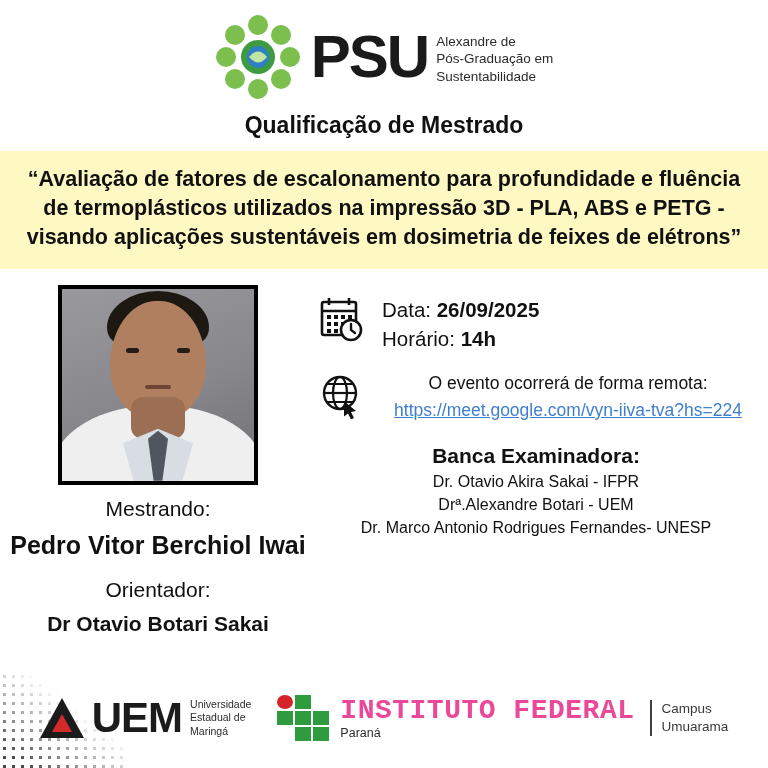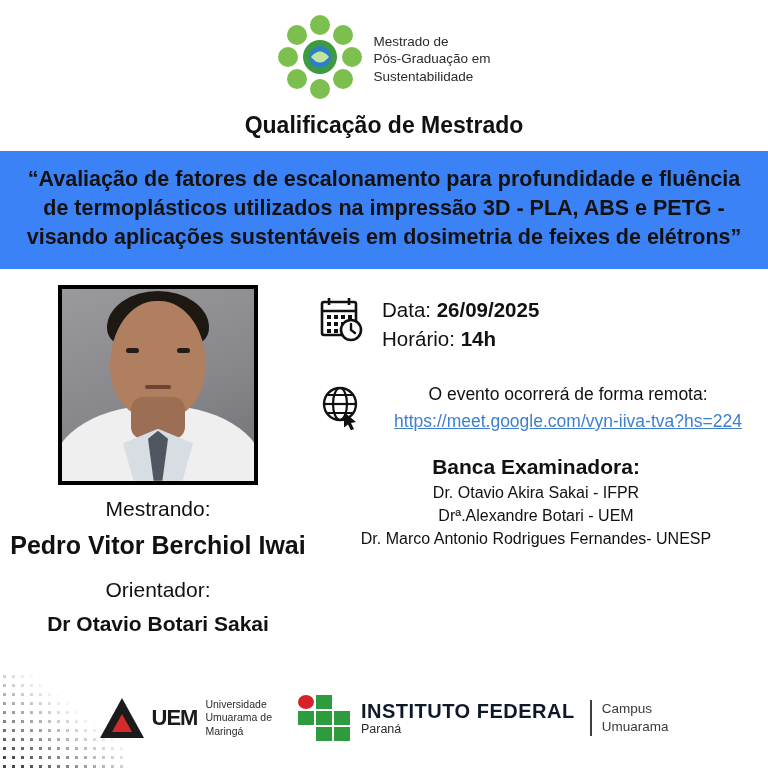--- a/index.html
+++ b/index.html
@@ -62,21 +62,21 @@
   .qualif {
     text-align: center;
     font-size: 23px;
     font-weight: bold;
     color: #111;
     margin: 4px 0 12px 0;
   }
 
   
   .banner {
-    background: #3b82f6;
+    background: #fef9c3;
     width: 100%;
     padding: 14px 18px 16px 18px;
     box-sizing: border-box;
     text-align: center;
   }
   .banner-title {
     font-size: 21.5px;
     font-weight: bold;
     line-height: 1.36;
     color: #111;
@@ -228,21 +228,21 @@
     font-size: 20.5px;
     color: #111;
     line-height: 1.45;
   }
   .dt-line b { font-weight: bold; }
 
   .remote-row {
     display: flex;
     align-items: flex-start;
     gap: 14px;
-    margin-top: 28px;
+    margin-top: 17px;
   }
   .remote-text {
     text-align: center;
     flex: 1 1 auto;
     padding-right: 6px;
   }
   .remote-label {
     font-size: 17.5px;
     color: #111;
     line-height: 1.4;
@@ -312,21 +312,21 @@
   }
   .uem-mark .tri-in {
     position: absolute;
     left: 12px; top: 18px;
     width: 0; height: 0;
     border-left: 10px solid transparent;
     border-right: 10px solid transparent;
     border-bottom: 18px solid #d32b2b;
   }
   .uem-word {
-    font-size: 22px;
+    font-size: 42px;
     font-weight: bold;
     letter-spacing: -1px;
     color: #1b1b1b;
   }
   .uem-sub {
     font-size: 10.5px;
     line-height: 1.25;
     color: #2b2b2b;
   }
   .ifpr-logo {
@@ -341,25 +341,26 @@
     grid-template-rows: repeat(3, 14px);
     gap: 2px;
   }
   .ifpr-grid i {
     display: block;
     background: #2e9b3f;
   }
   .ifpr-grid i.red { background: #d6232a; border-radius: 50%; }
   .ifpr-grid i.blank { background: transparent; }
   .ifpr-text .t1 {
-    font-size: 20px;
-    font-weight: bold;
-    color: #0f172a;
+    font-size: 28px;
+    font-weight: bold;
+    color: #ec4899;
     letter-spacing: 0.5px;
     line-height: 1.05;
+    font-family: Liberation Mono, monospace;
   }
   .ifpr-text .t2 {
     font-size: 12.5px;
     color: #2b2b2b;
   }
   .ifpr-campus {
     border-left: 2px solid #404040;
     padding-left: 10px;
     margin-left: 6px;
     font-size: 13.5px;
@@ -385,22 +386,23 @@
           <circle cx="20" cy="65" r="10"></circle>
           <circle cx="11" cy="43" r="10"></circle>
           <circle cx="20" cy="21" r="10"></circle>
         </g>
         <circle cx="43" cy="43" r="17" fill="#3f9b3f"></circle>
         <circle cx="43" cy="43" r="11" fill="#2f7fc4"></circle>
         <path d="M34 43 q9 -11 18 0 q-9 11 -18 0z" fill="#bfe5a0"></path>
       </svg>
     </div>
     <div class="psu-text">
+      <div class="psu-letters">PSU</div>
       <div class="psu-sub">
-        <div>Mestrado de</div>
+        <div>Alexandre de</div>
         <div>Pós-Graduação em</div>
         <div>Sustentabilidade</div>
       </div>
     </div>
   </div>
 
   <div class="qualif">Qualificação de Mestrado</div>
 
   <div class="banner">
     <p class="banner-title">“Avaliação de fatores de escalonamento para profundidade e fluência de termoplásticos utilizados na impressão 3D - PLA, ABS e PETG - visando aplicações sustentáveis em dosimetria de feixes de elétrons”</p>
@@ -494,21 +496,21 @@
     <div class="dots"></div>
 
     <div class="uem-logo">
       <div class="uem-mark">
         <div class="tri"></div>
         <div class="tri-in"></div>
       </div>
       <div class="uem-word">UEM</div>
       <div class="uem-sub">
         <div>Universidade</div>
-        <div>Umuarama de</div>
+        <div>Estadual de</div>
         <div>Maringá</div>
       </div>
     </div>
 
     <div class="ifpr-logo">
       <div class="ifpr-grid">
         <i class="red"></i>
           <i></i>
           <i class="blank"></i>
         <i></i>

